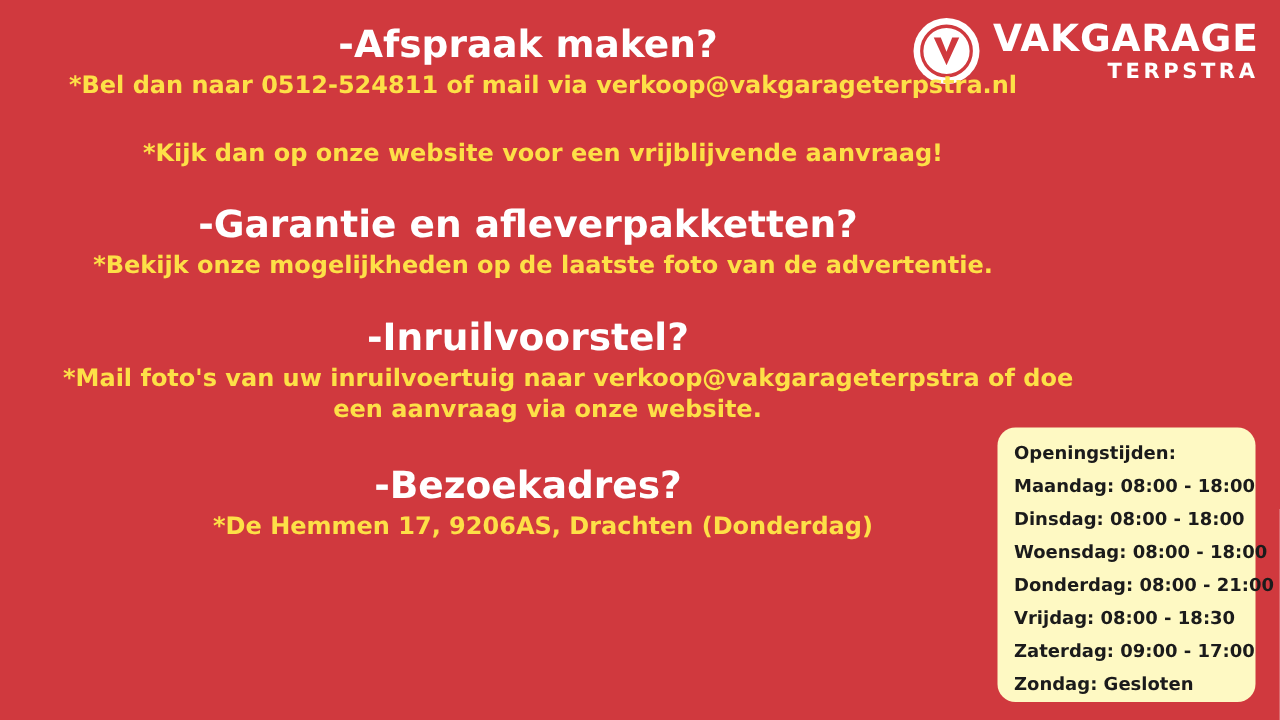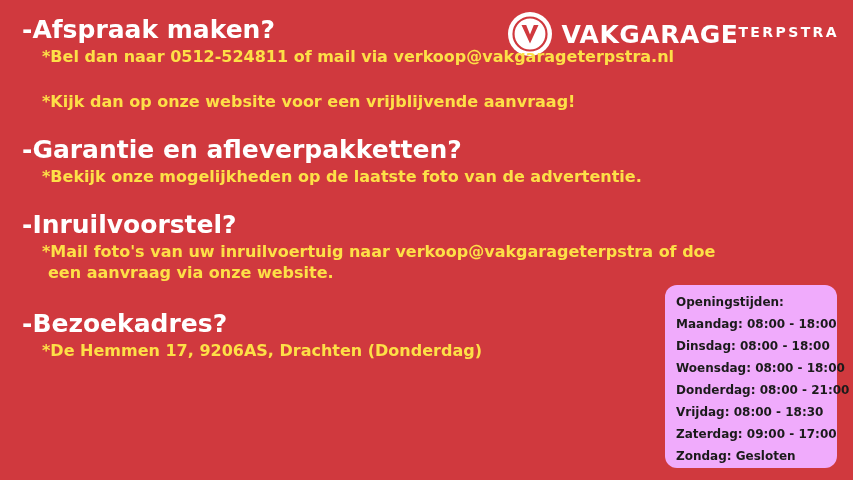--- a/index.html
+++ b/index.html
@@ -36,21 +36,21 @@
     background: #ffffff;
     display: flex;
     align-items: center;
     justify-content: center;
     margin-right: 9px;
     flex: none;
   }
   #logo-mark svg { display: block; }
   #logo-text {
     display: flex;
-    flex-direction: row;
+    flex-direction: column;
     justify-content: center;
     line-height: 1;
   }
   #logo-title {
     color: #ffffff;
     font-family: "DejaVu Sans", sans-serif;
     font-weight: bold;
     font-size: 25px;
     letter-spacing: 0.5px;
   }
@@ -66,20 +66,21 @@
 
   
   #content {
     position: absolute;
     left: 22px;
     top: 16px;
     width: 660px;
   }
   .block {
     margin-bottom: 14px;
+    text-align: center;
   }
   .block-heading {
     color: #ffffff;
     font-family: "DejaVu Sans", sans-serif;
     font-weight: bold;
     font-size: 25px;
     line-height: 1.12;
     margin: 0 0 2px 0;
     white-space: nowrap;
   }
@@ -102,21 +103,21 @@
   #block-garantie { margin-bottom: 24px; }
   #block-bezoek { margin-bottom: 0; }
 
   
   #hours-card {
     position: absolute;
     left: 665px;
     top: 285px;
     width: 172px;
     height: 183px;
-    background: #f0abfc;
+    background: #fef9c3;
     border-radius: 12px;
     box-sizing: border-box;
     padding: 11px 0 0 11px;
   }
   .hours-line {
     color: #1b1b1b;
     font-family: "DejaVu Sans", sans-serif;
     font-weight: bold;
     font-size: 12px;
     line-height: 1.0;

